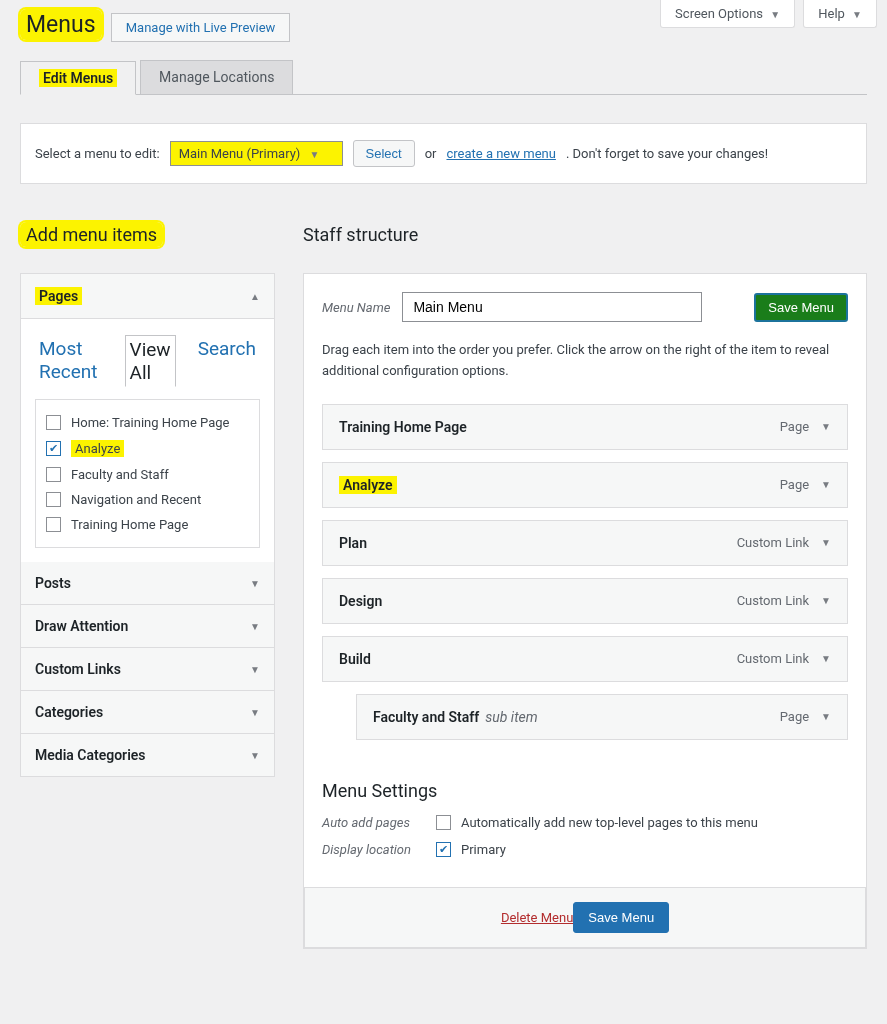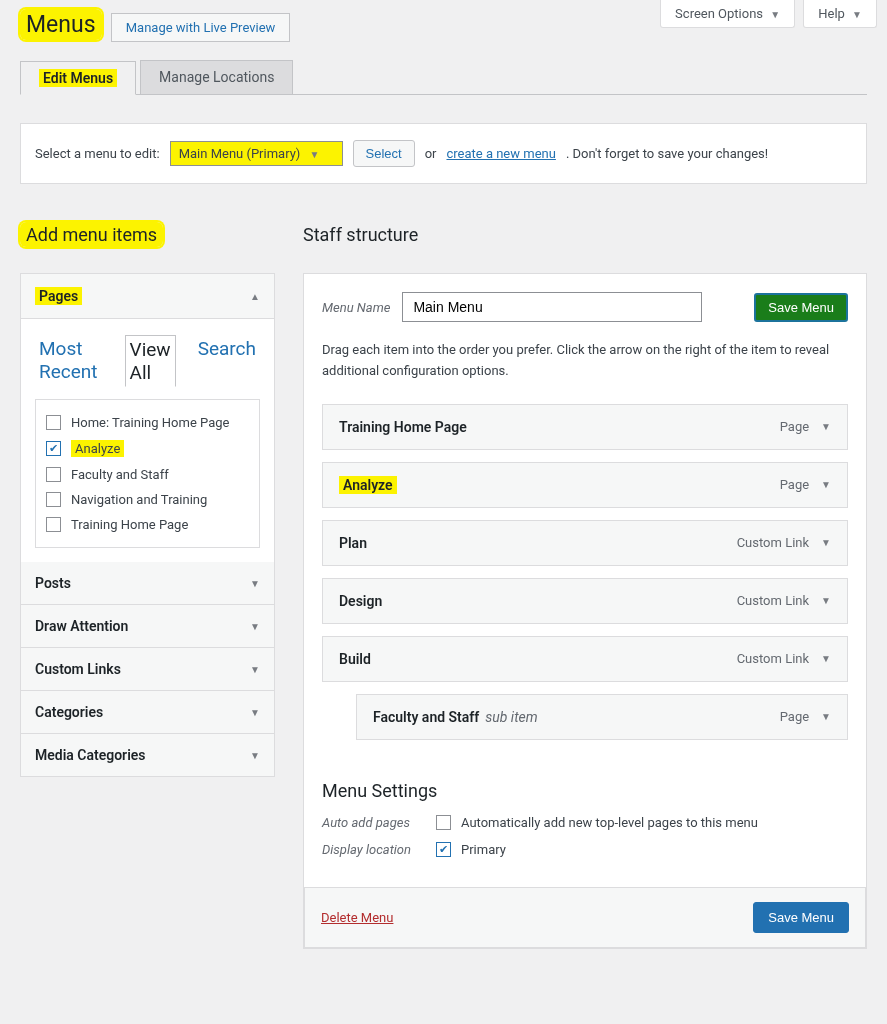--- a/index.html
+++ b/index.html
@@ -47,21 +47,21 @@
   .instructions { color:#3c434a; margin:14px 0 22px 0; font-size:13px; line-height:1.6;}
   .menu-item { border:1px solid #dcdcde; background:#f6f7f7; padding:14px 16px; margin-bottom:12px; display:flex; justify-content:space-between; align-items:center; font-size:14px;}
   .menu-item .type { color:#646970; font-size:13px; display:flex; align-items:center; gap:12px;}
   .menu-item.sub { margin-left:34px; border:1px solid #dcdcde; }
   .menu-item .title { font-weight:600; color:#1d2327;}
   .subtext { font-style:italic; color:#646970; font-weight:400; margin-left:6px;}
   .settings-area { margin-top:40px;}
   .settings-area h2 { margin-bottom:14px;}
   .setting-row { display:flex; align-items:center; gap:10px; margin-bottom:12px; font-size:13px;}
   .setting-row .lbl { font-style:italic; color:#646970; width:104px;}
-  .footer { margin-top:30px; border:1px solid #dcdcde; background:#f6f7f7; padding:14px 16px; display:flex; justify-content:space-between; align-items:center;}
+  .footer { margin-top:30px; border:1px solid #dcdcde; background:#f6f7f7; padding:14px 16px; display:flex; justify-content:center; align-items:center;}
   .del-link { color:#b32d2e; text-decoration:underline; cursor:pointer;}
   .save-blue { background:#2271b1; color:#fff; border:1px solid #2271b1; padding:7px 14px; font-size:13px; border-radius:3px;}
   .col-right > .panel { background:#fff; border:1px solid #dcdcde; padding:18px 18px 0 18px; margin-top:28px;}
 </style>
 </head>
 <body>
 
 <div class="top-right">
   <div class="tab"><span>Screen Options</span> <span class="caret">▼</span></div>
   <div class="tab"><span>Help</span> <span class="caret">▼</span></div>
@@ -112,21 +112,21 @@
                 <div class="check-item">
                   <span class="checkbox checked hl2">✔</span>
                   <span class="hl2">Analyze</span>
                 </div>
                 <div class="check-item">
                   <span class="checkbox"></span>
                   <span>Faculty and Staff</span>
                 </div>
                 <div class="check-item">
                   <span class="checkbox"></span>
-                  <span>Navigation and Training</span>
+                  <span>Navigation and Recent</span>
                 </div>
                 <div class="check-item">
                   <span class="checkbox"></span>
                   <span>Training Home Page</span>
                 </div>
               </div>
           </div>
         </div>
         <div id="closed-boxes">
             <div class="meta-box">

